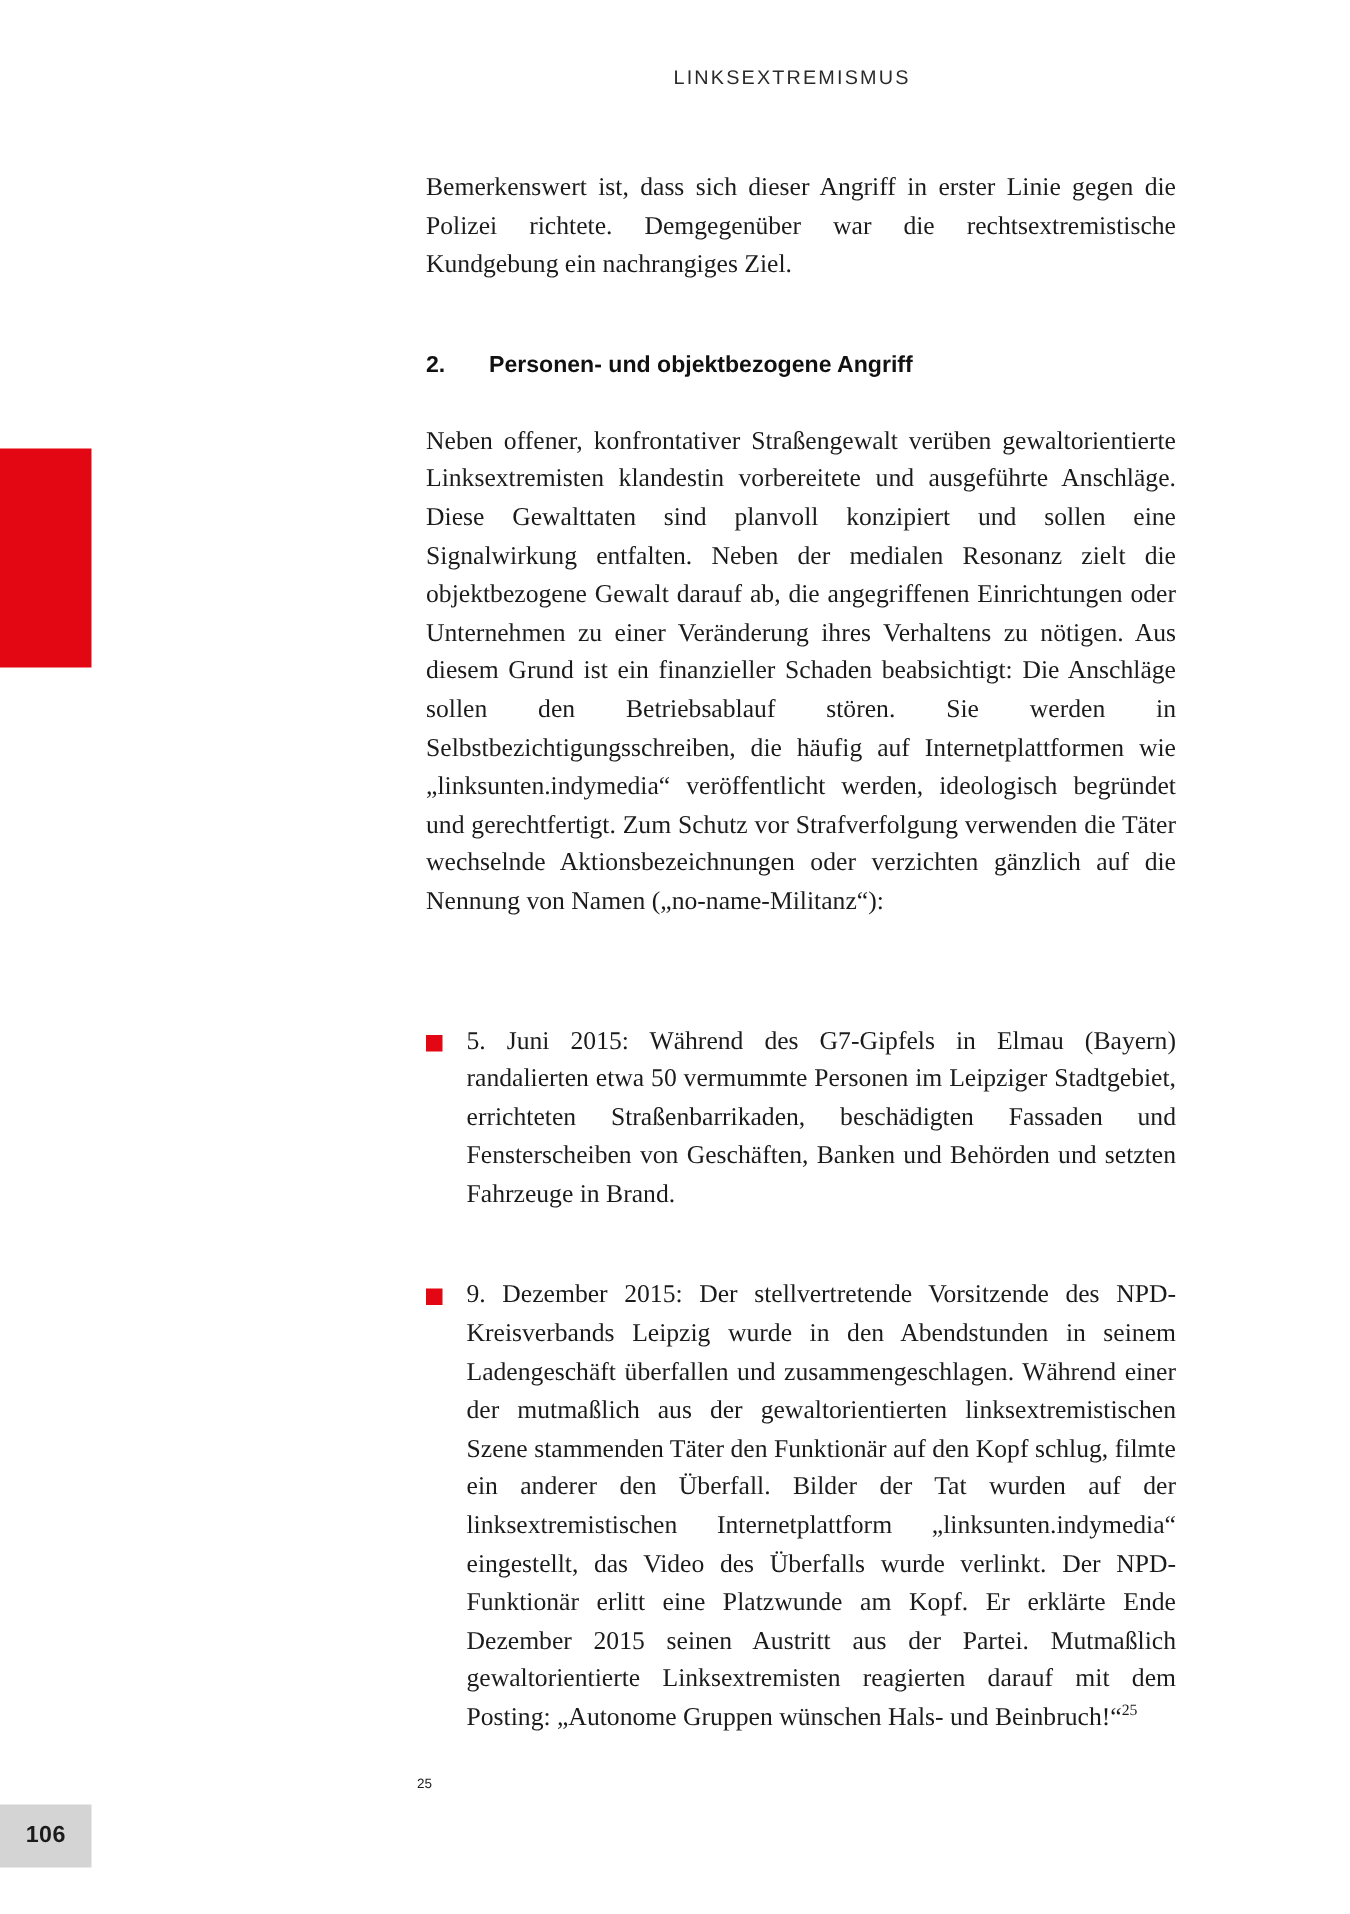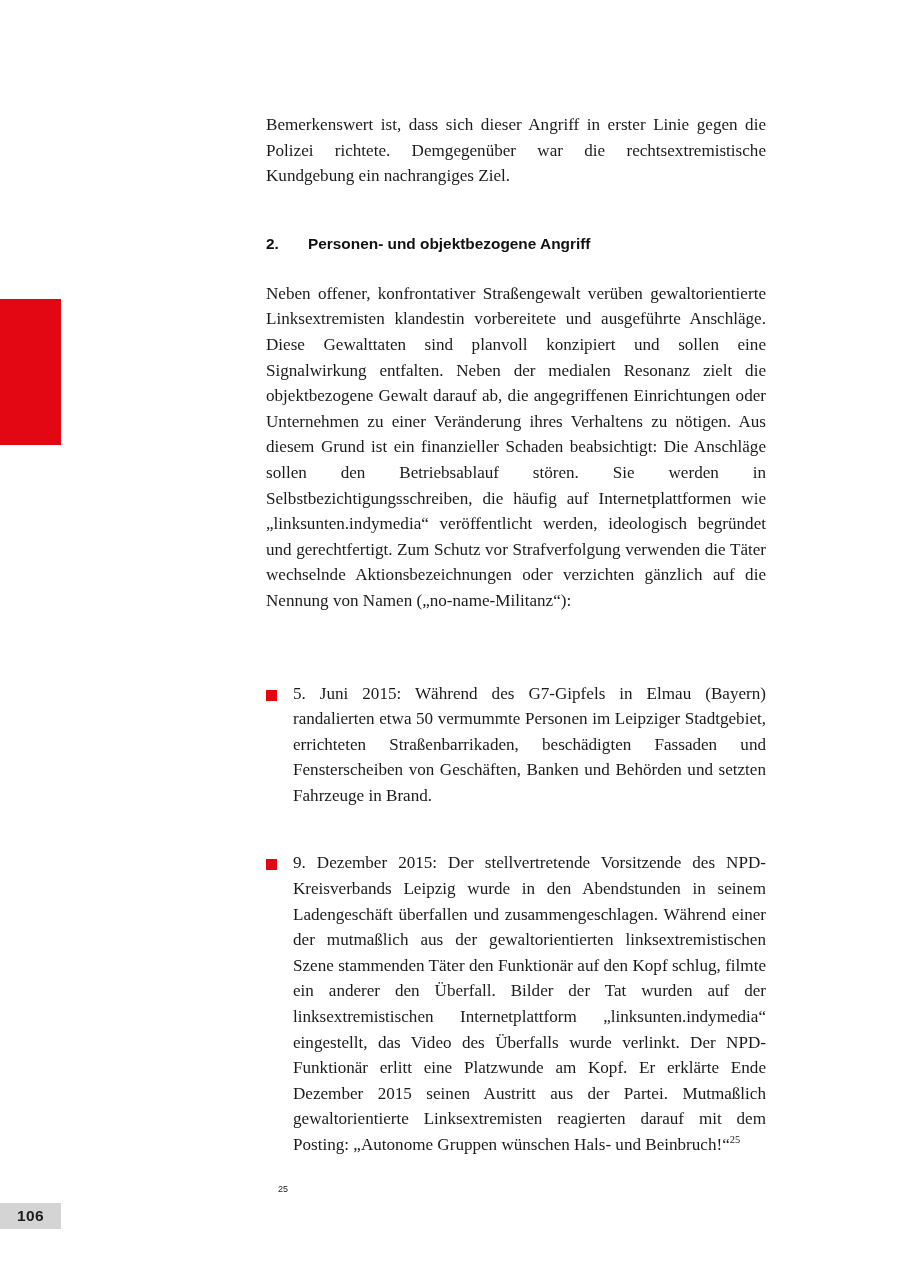--- a/index.html
+++ b/index.html
@@ -26,21 +26,21 @@
     height: 146px;
     background: #e30613;
   }
 
   
   .page-number-box {
     position: absolute;
     left: 0;
     top: 1203px;
     width: 61px;
-    height: 26px;
+    height: 42px;
     background: #d4d4d4;
     display: flex;
     align-items: center;
     justify-content: center;
   }
   .page-number-box .num {
     font-family: "Liberation Sans", sans-serif;
     font-weight: bold;
     font-size: 15.5px;
     color: #1b1b1b;
@@ -56,21 +56,21 @@
     text-align: center;
     font-family: "Liberation Sans", sans-serif;
     font-size: 13.2px;
     letter-spacing: 1.45px;
     color: #2a2a2a;
   }
 
   
   .column {
     position: absolute;
-    left: 266px;
+    left: 284px;
     top: 112px;
     width: 500px;
   }
 
   p.body {
     margin: 0;
     text-align: justify;
     text-justify: inter-word;
     font-size: 17.1px;
     line-height: 25.6px;
@@ -153,20 +153,21 @@
 <body>
 
 <div class="page">
 
   <div class="edge-tab"></div>
 
   <div class="page-number-box">
     <span class="num">106</span>
   </div>
 
+  <div class="running-head">LINKSEXTREMISMUS</div>
 
   <div class="column">
 
     <p class="body intro">Bemerkenswert ist, dass sich dieser Angriff in erster Linie gegen die Polizei richtete. Demgegenüber war die rechtsextremistische Kundgebung ein nachrangiges Ziel.</p>
 
     <div class="spacer-before-heading"></div>
 
     <h2 class="section-heading">
       <span class="sec-num">2.</span>
       <span class="sec-title">Personen- und objektbezogene Angriff</span>

